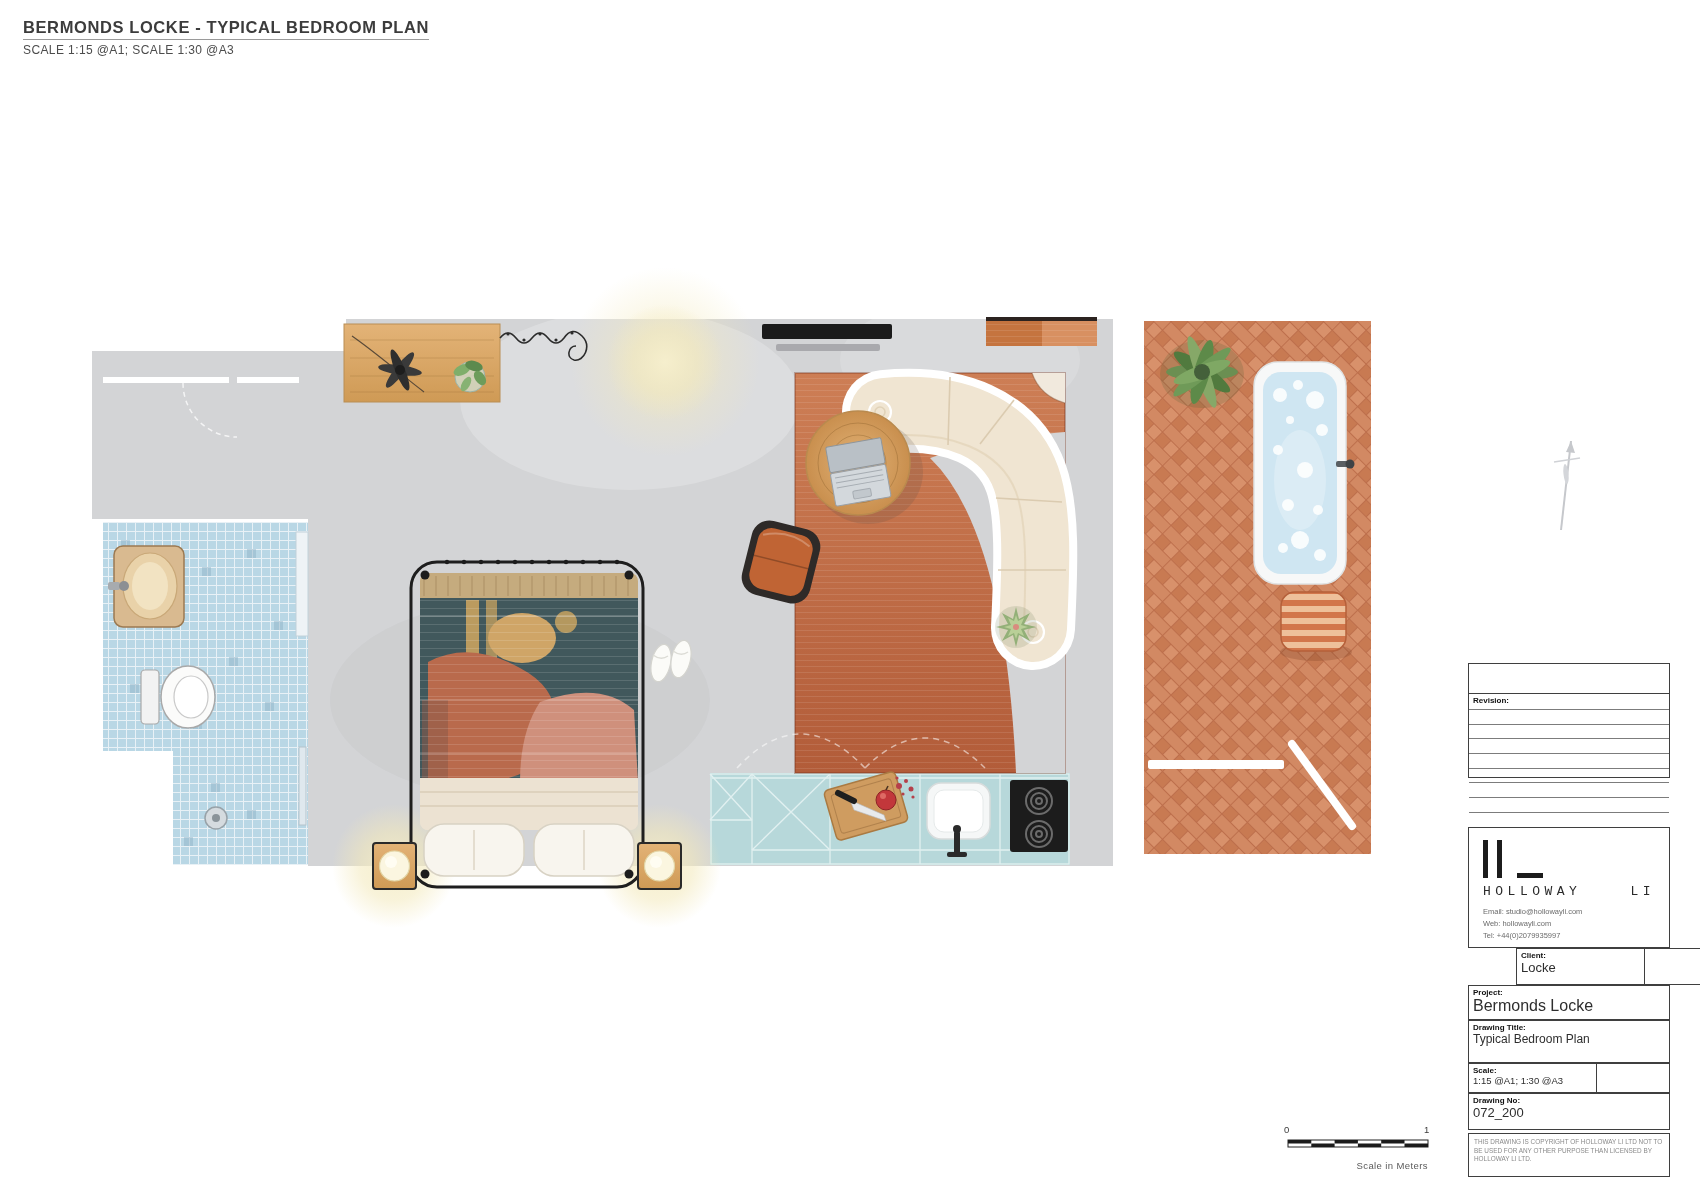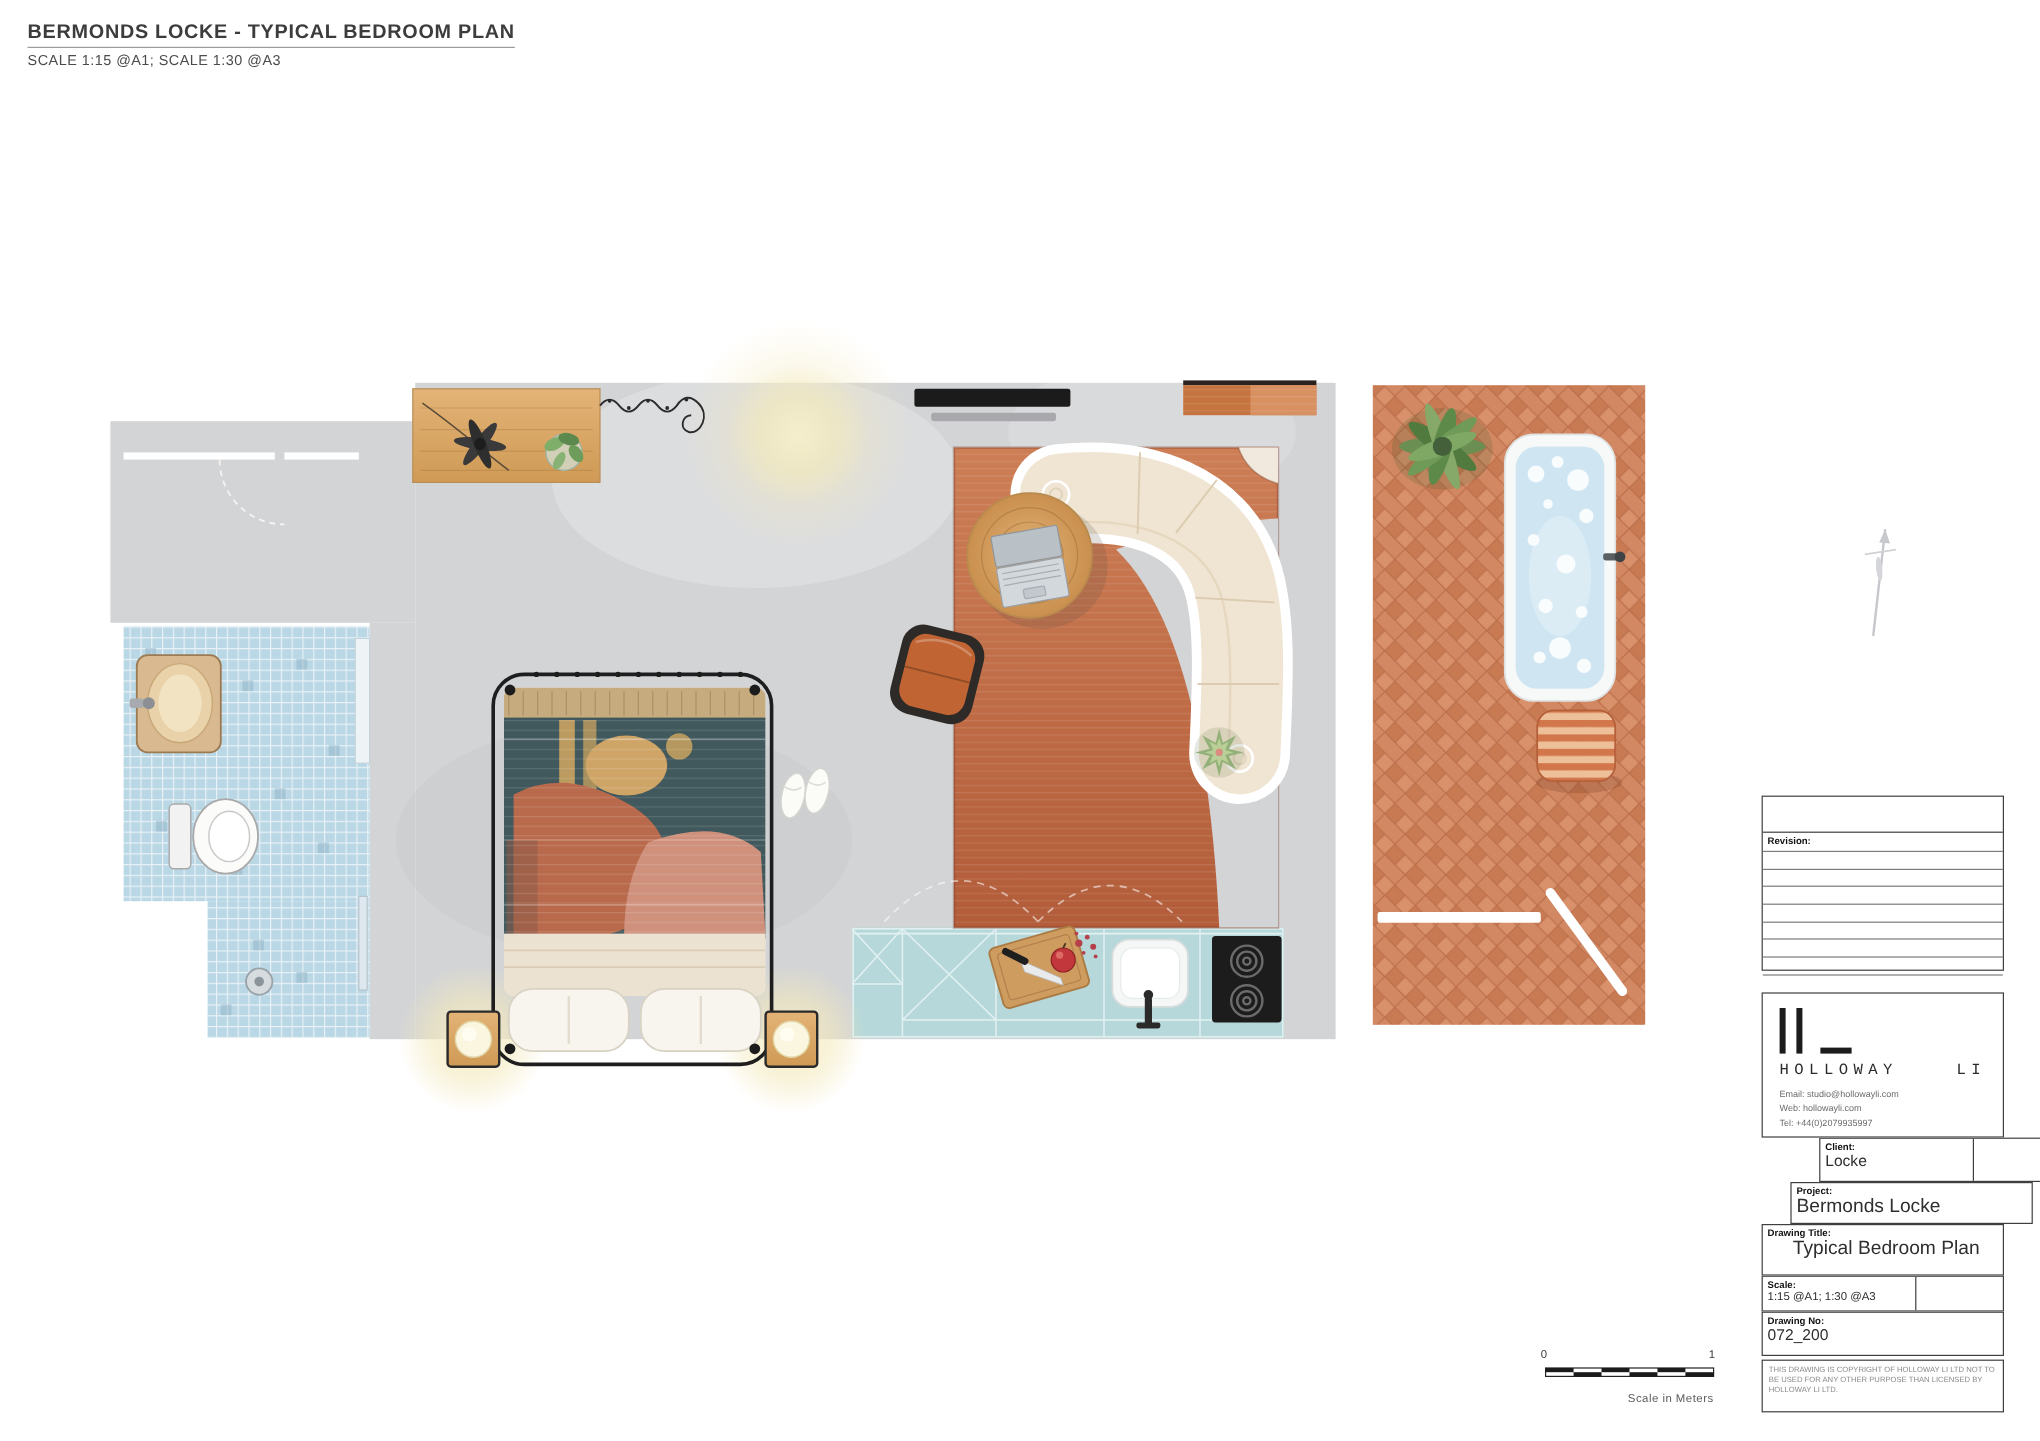--- a/index.html
+++ b/index.html
@@ -421,21 +421,21 @@
     <div class="t">BERMONDS LOCKE - TYPICAL BEDROOM PLAN</div>
     <div class="s">SCALE 1:15 @A1; SCALE 1:30 @A3</div>
   </div>
 
   <div class="abs sb-num" style="left:1284px;top:1124px;">0</div>
   <div class="abs sb-num" style="left:1424px;top:1124px;">1</div>
   <div class="abs sb-cap" style="left:1288px;top:1160px;width:140px;text-align:right;">Scale in Meters</div>
 
   <div id="tb" class="abs">
 
-    <div class="tbx" style="top:0;height:146px;">
+    <div class="tbx" style="top:0;height:115px;">
       <div class="rev-head"></div>
       <div class="rev-lbl lbl">Revision:</div>
       <div class="rev-row"></div>
       <div class="rev-row"></div>
       <div class="rev-row"></div>
       <div class="rev-row"></div>
       <div class="rev-row"></div>
       <div class="rev-row"></div>
       <div class="rev-row"></div>
       <div class="rev-row"></div>
@@ -457,28 +457,28 @@
         <div>Tel: +44(0)2079935997</div>
       </div>
     </div>
 
     <div class="tbx" style="top:285px;height:37px;margin-left:48px;">
       <div class="divline"></div>
       <div class="lbl">Client:</div>
       <div class="val" style="font-size:13px;">Locke</div>
     </div>
 
-    <div class="tbx" style="top:322px;height:35px;margin-left:24px;">
+    <div class="tbx" style="top:322px;height:35px;">
       <div class="lbl">Project:</div>
       <div class="val" style="font-size:16px;">Bermonds Locke</div>
     </div>
 
     <div class="tbx" style="top:357px;height:43px;">
       <div class="lbl">Drawing Title:</div>
-      <div class="val" style="font-size:16px;margin-left:21px;">Typical Bedroom Plan</div>
+      <div class="val" style="font-size:12px;">Typical Bedroom Plan</div>
     </div>
 
     <div class="tbx" style="top:400px;height:30px;">
       <div class="divline"></div>
       <div class="lbl">Scale:</div>
       <div class="val" style="font-size:9.5px;">1:15 @A1; 1:30 @A3</div>
     </div>
 
     <div class="tbx" style="top:430px;height:37px;">
       <div class="lbl">Drawing No:</div>

